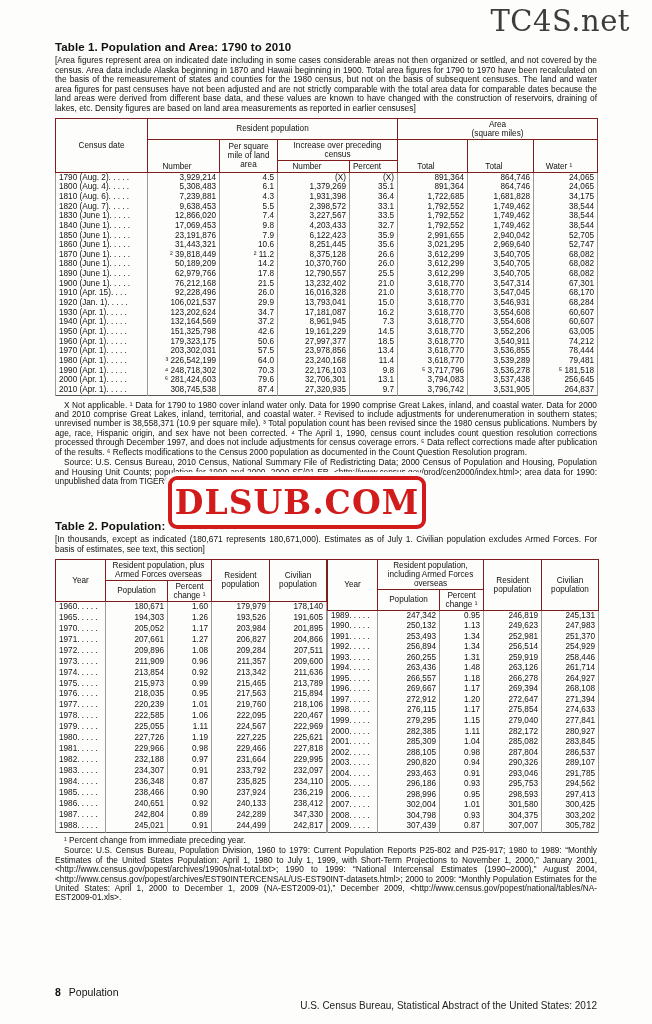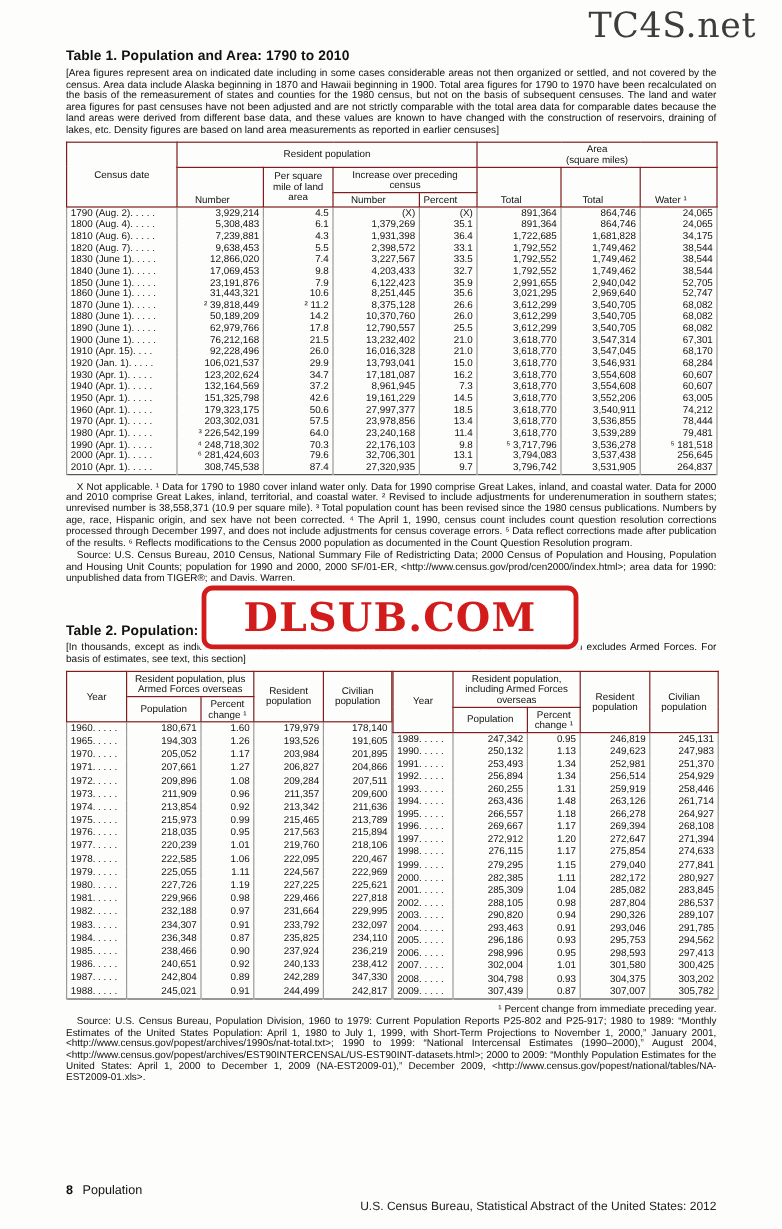--- a/index.html
+++ b/index.html
@@ -33,29 +33,29 @@
   .tbl1 td { height:9.65px; line-height:9.65px; }
   .tbl2 td { height:10.55px; line-height:10.55px; }
   .tbl tbody td.cell-num { text-align:right; }
   .tbl tbody td.cell-label { text-align:left; }
 
   .t2-wrap { display:flex; margin-top:4px; }
   .t2-wrap .tbl { margin-top:0; width:271px; }
 
   .fnote { margin-top:5px; font-size:8.3px; line-height:9.4px; text-align:justify; text-indent:9px; }
   .src { margin-top:1px; }
-  .fnote.oneline { text-align:right; margin-top:3px; }
+  .fnote.oneline { text-align:left; margin-top:3px; }
 
   .wm-top {
     position:absolute; top:4px; right:22px;
     font-family:"DejaVu Serif", serif; font-weight:normal;
     font-size:29px; color:#3d3d3d; letter-spacing:.5px; z-index:4;
   }
   .stamp {
-    position:absolute; left:168px; top:488px; width:314px; height:53px;
+    position:absolute; left:168px; top:476px; width:258px; height:53px;
     background:#ffffff; border:4px solid #d21c1c; border-radius:9px;
     display:flex; align-items:center; justify-content:center;
     box-shadow:0 0 0 4px rgba(255,255,255,.92); z-index:4;
   }
   .stamp span {
     font-family:"DejaVu Serif", serif; font-weight:bold;
     font-size:33px; color:#d21c1c; letter-spacing:1px;
   }
   .footer { position:absolute; left:55px; top:986px; font-size:10.5px; z-index:2; }
   .footer .pgnum { font-weight:bold; margin-right:8px; }

